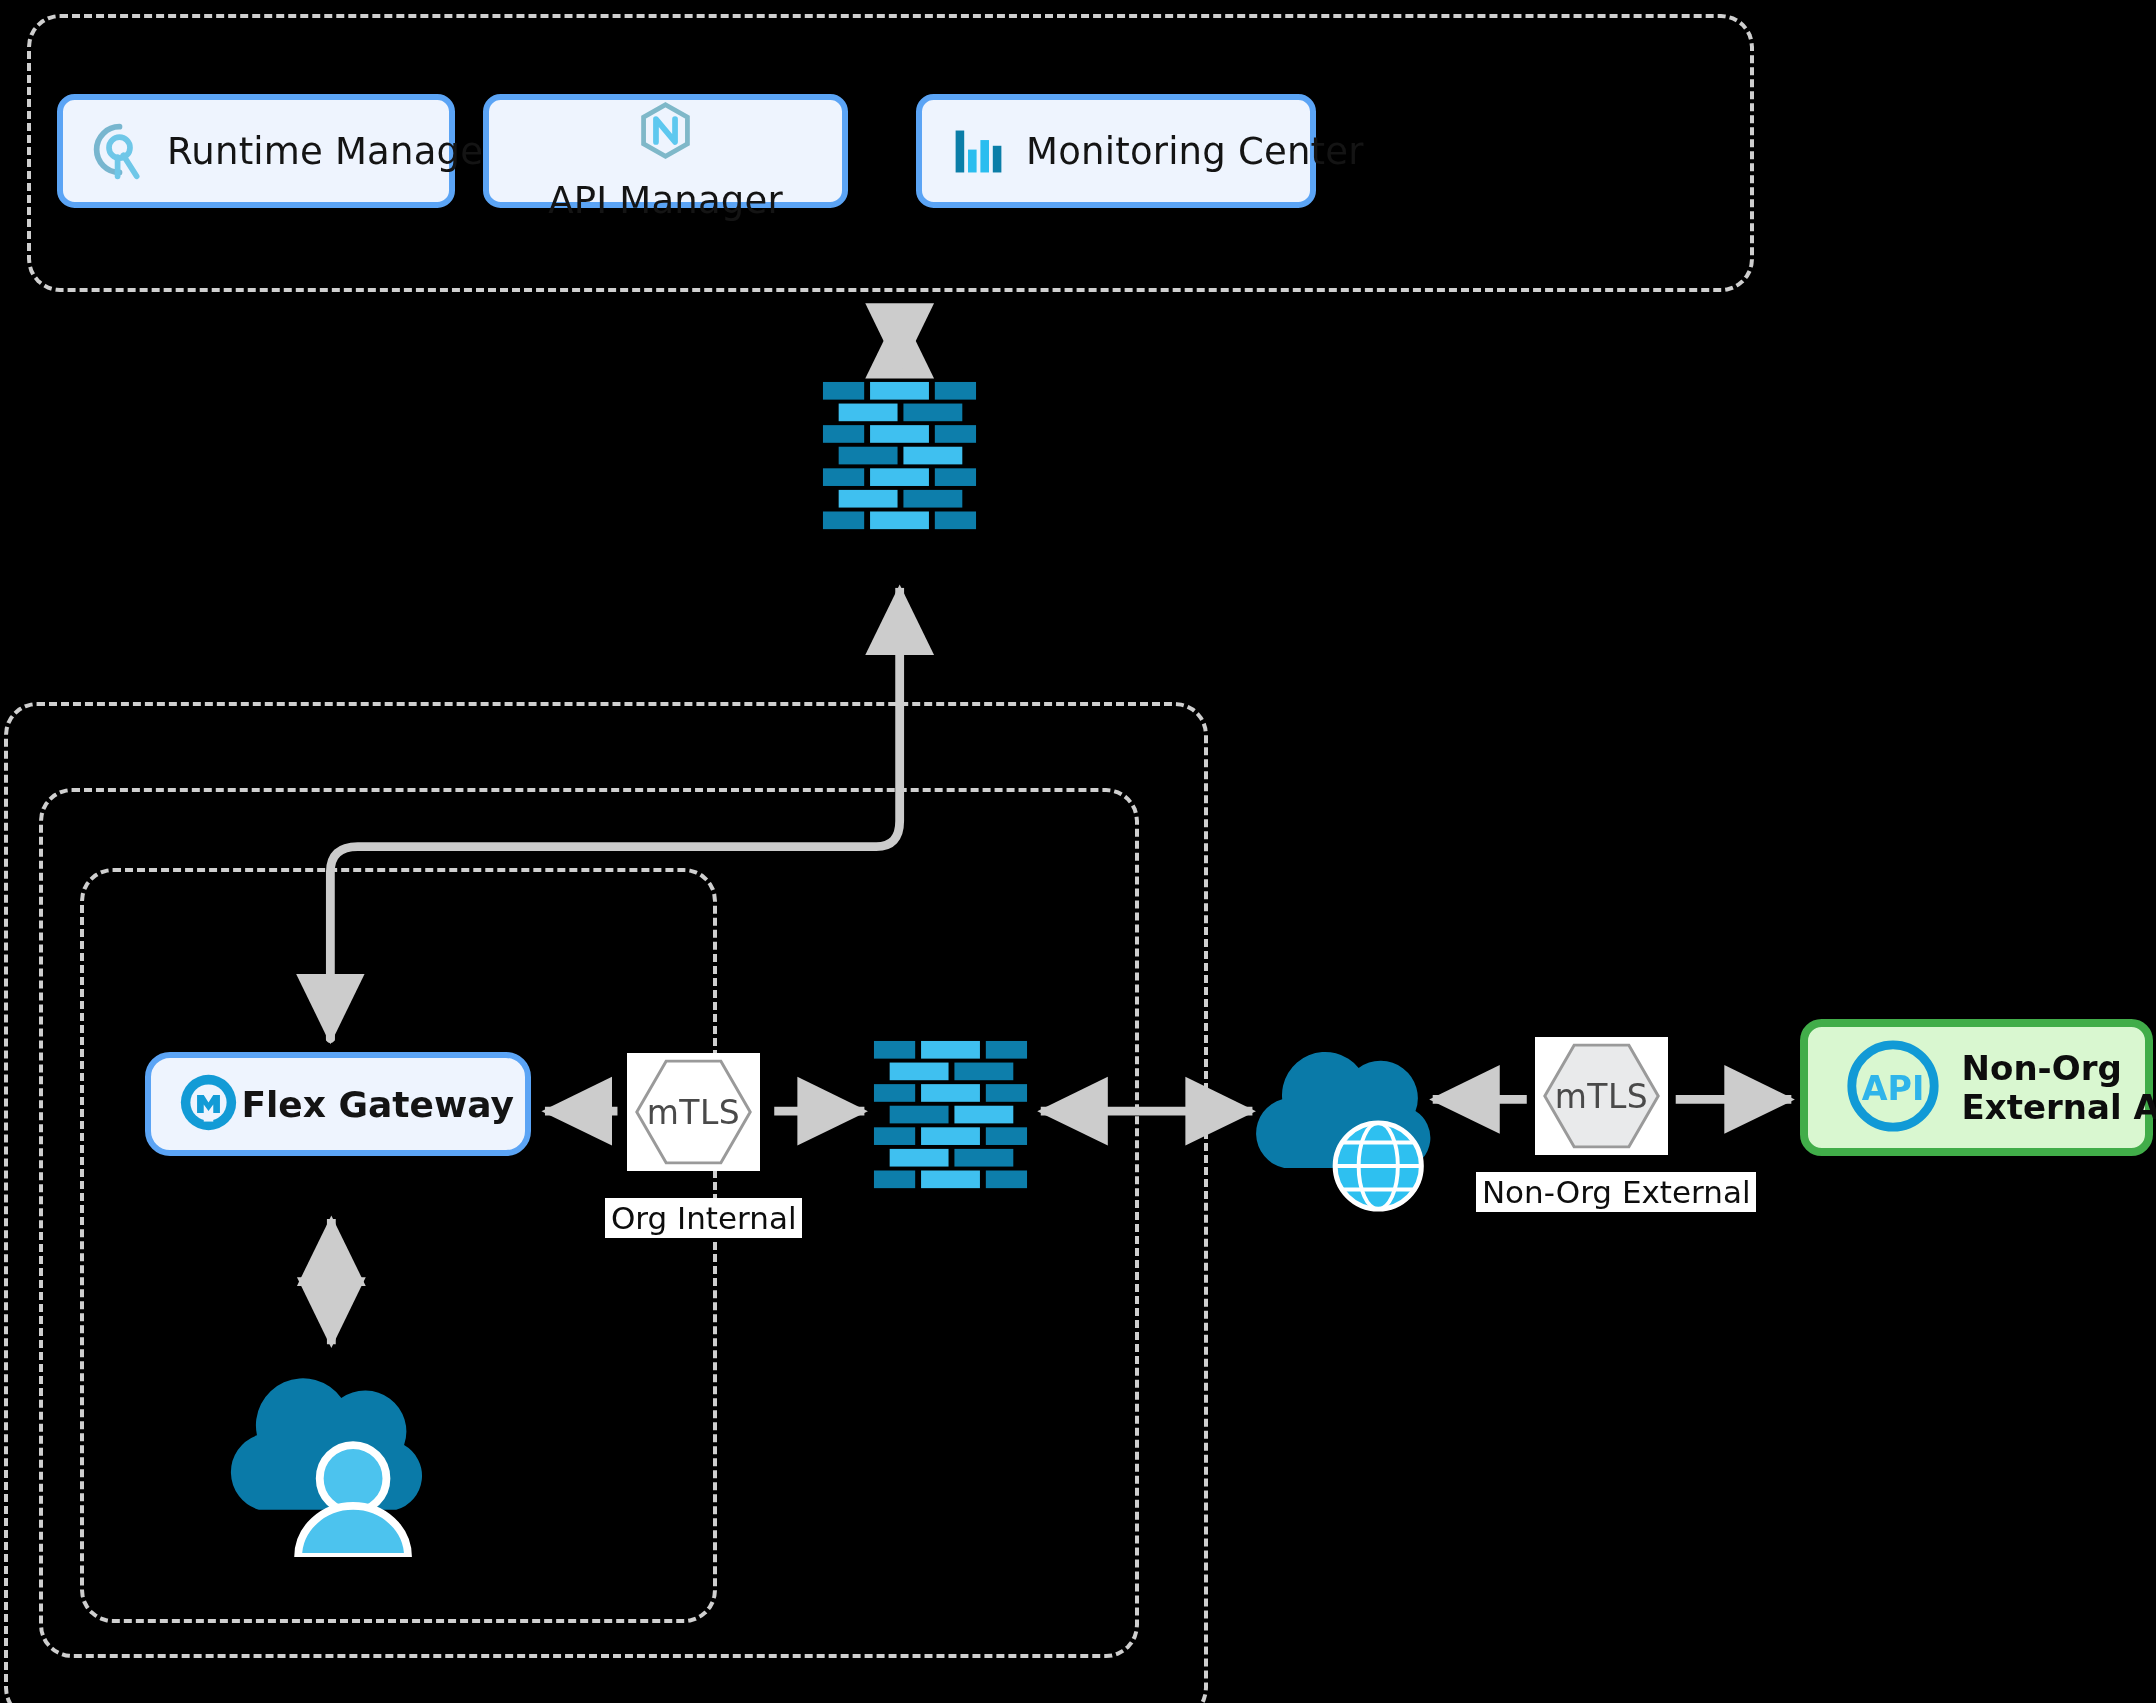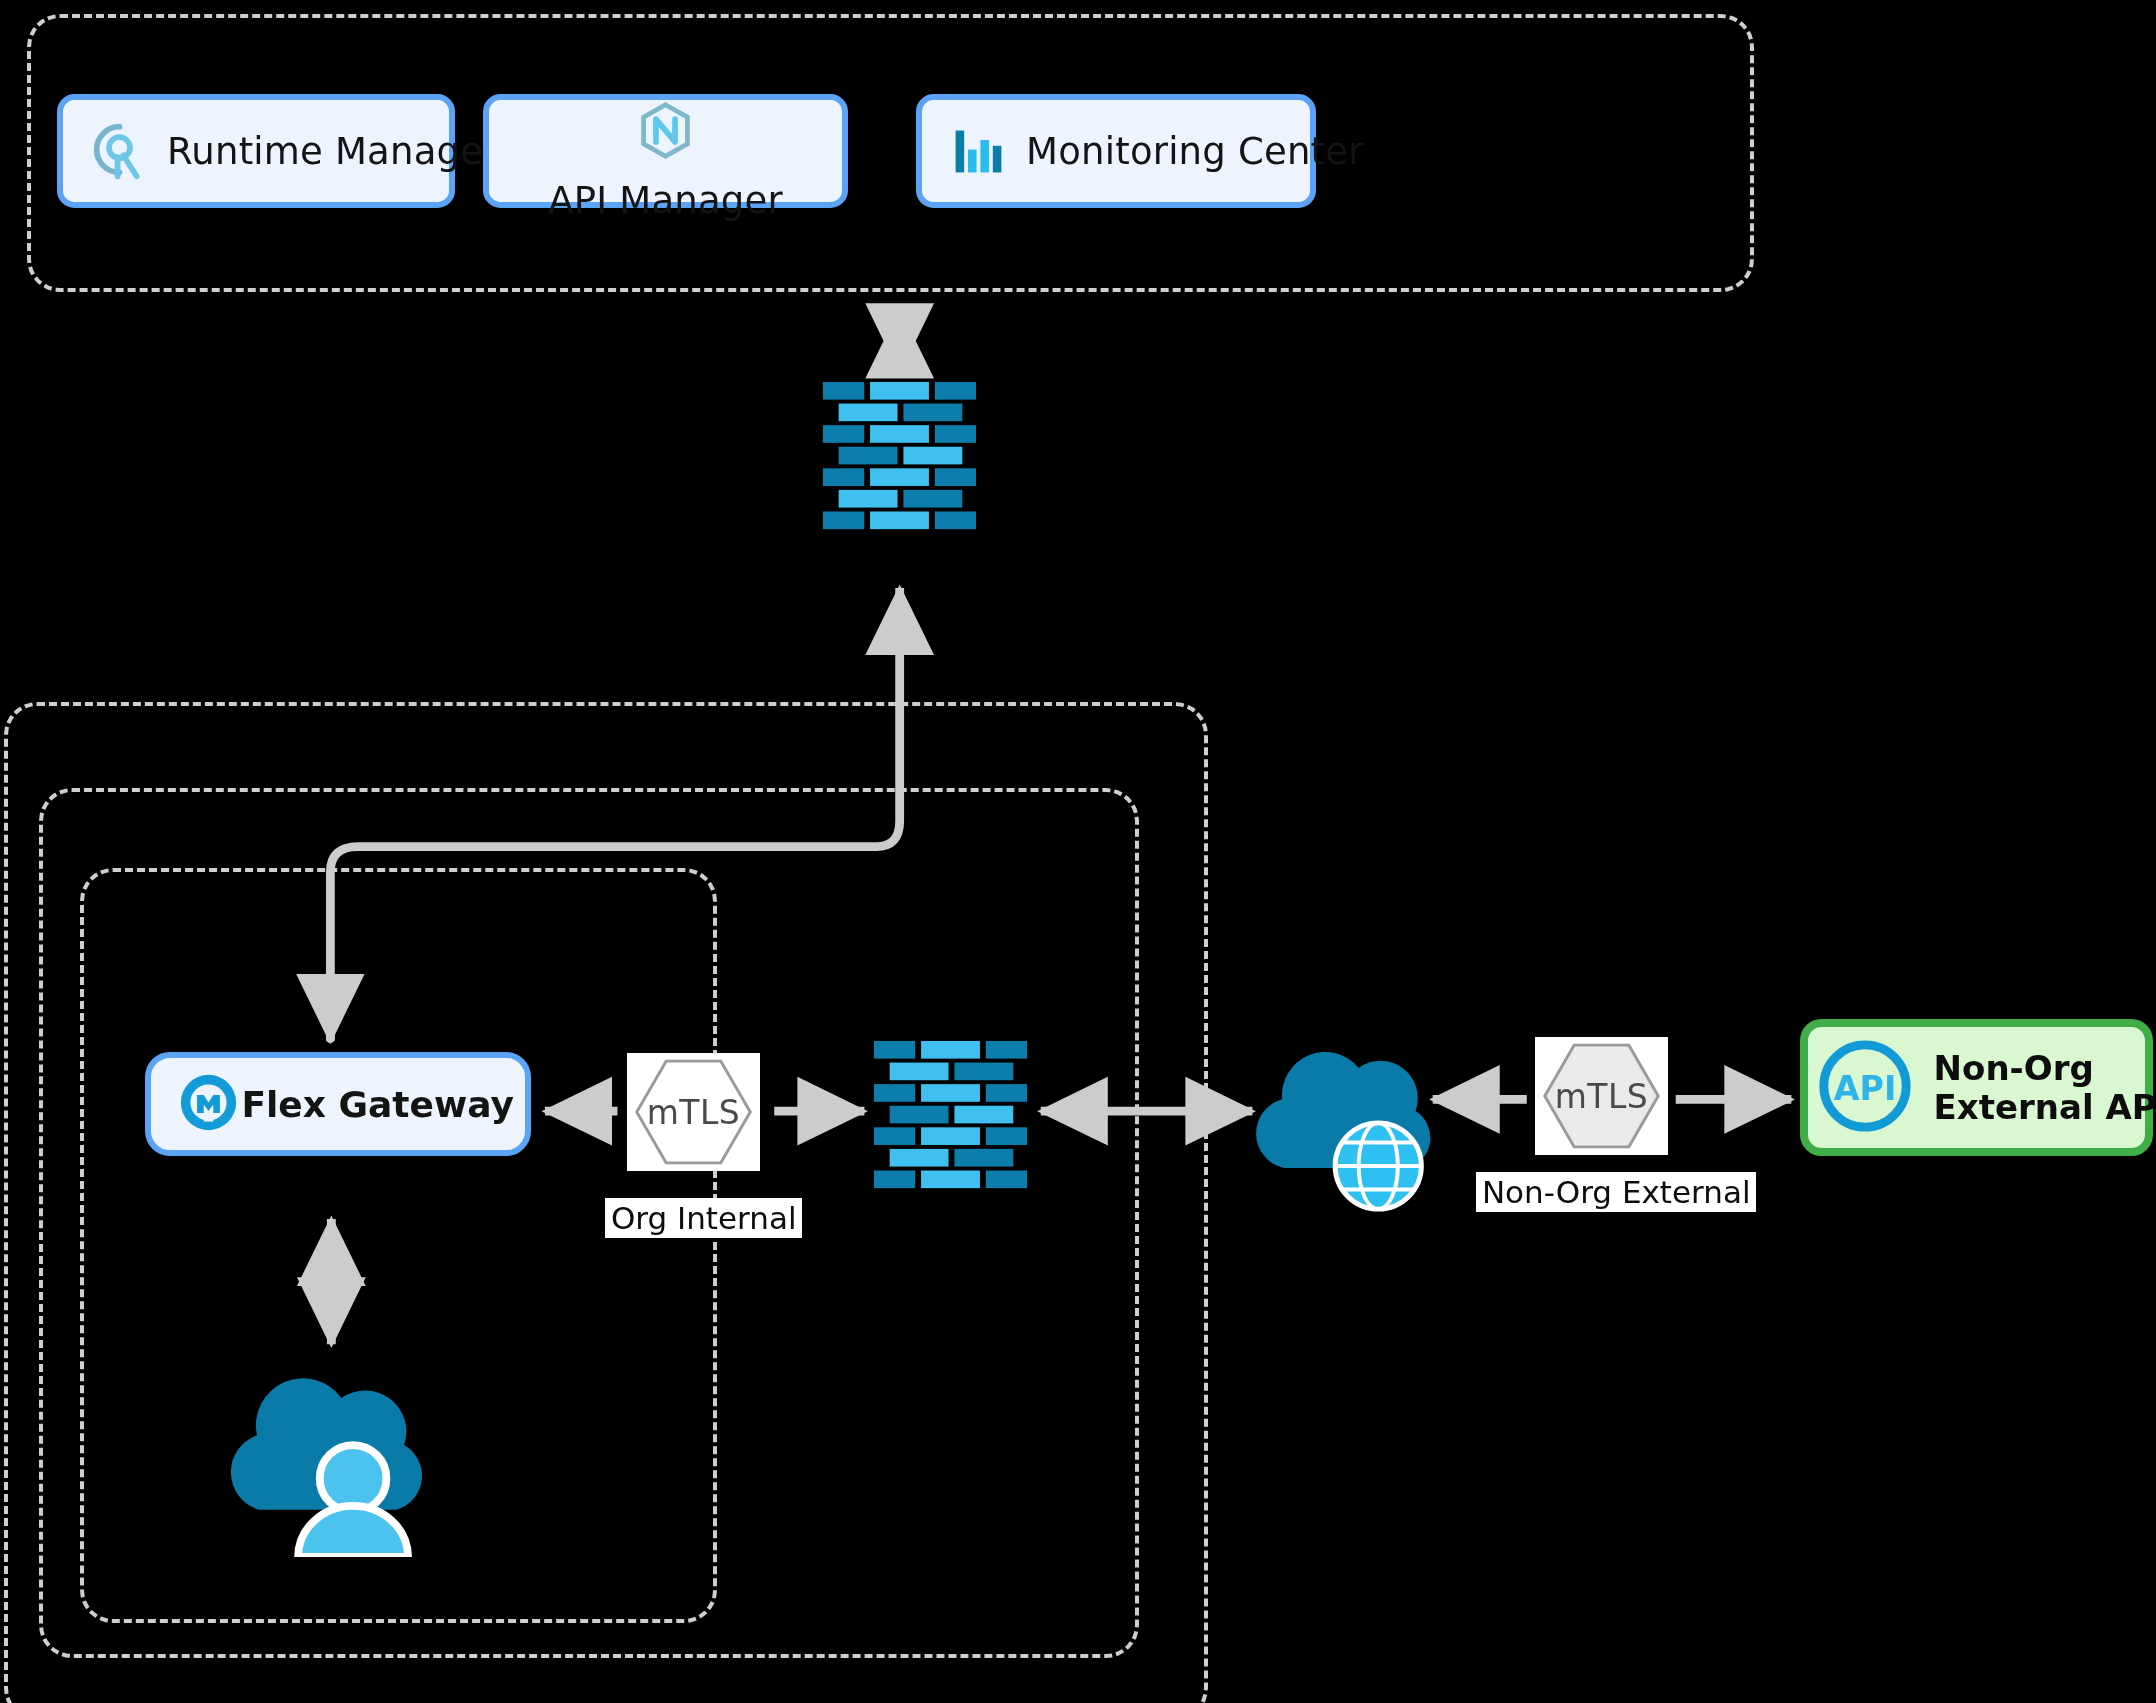--- a/index.html
+++ b/index.html
@@ -19,21 +19,21 @@
 
   
   #flex-gateway{position:absolute;left:145px;top:1052px;width:386px;height:104px;
       box-sizing:border-box;background:#eef4fe;border:6.9px solid #5ba4f5;border-radius:25px;
       display:flex;align-items:center;gap:2px;padding-left:27.4px;}
   #flex-gateway .lbl{font-size:36px;font-weight:600;color:#141414;white-space:nowrap;}
 
   
   #ext-api{position:absolute;left:1800px;top:1019px;width:353px;height:137px;
       box-sizing:border-box;background:#d9f7d0;border:8.8px solid #41ad49;border-radius:21.6px;
-      display:flex;align-items:center;gap:17.6px;padding-left:6px;}
+      display:flex;align-items:center;gap:17.6px;padding-left:34px;}
   #ext-api .lbl{font-size:34px;font-weight:bold;color:#0d0d0d;line-height:1.12;white-space:nowrap;}
 
   
   .mtls{position:absolute;width:133px;height:118px;border-radius:7px;}
   .mtls .plate{position:absolute;left:0;top:0;width:133px;height:118px;background:#fff;}
   .mtls svg{position:absolute;left:0;top:0;}
   .mtls .t{position:absolute;left:0;top:0;width:133px;height:118px;
       display:flex;align-items:center;justify-content:center;
       font-size:33px;color:#4a4a4a;letter-spacing:0.5px;}
   .edgelabel{position:absolute;background:#fff;color:#0d0d0d;font-size:31px;

